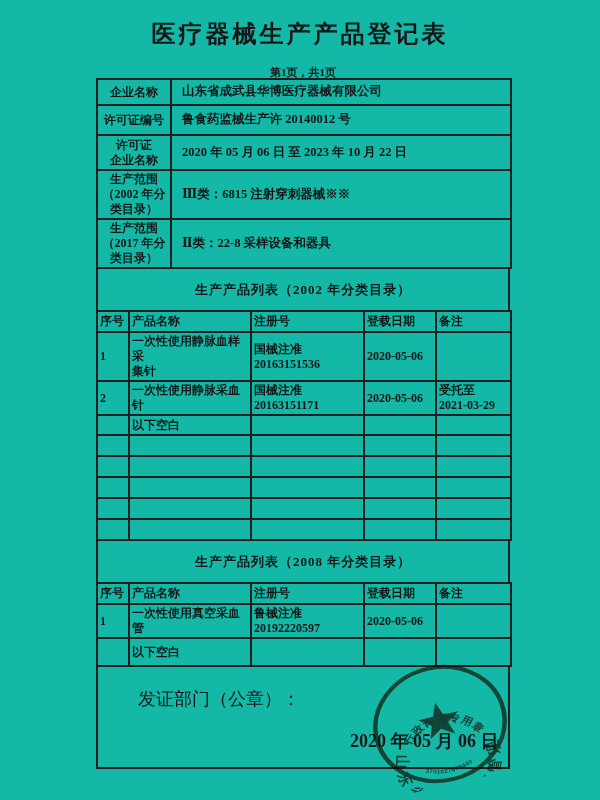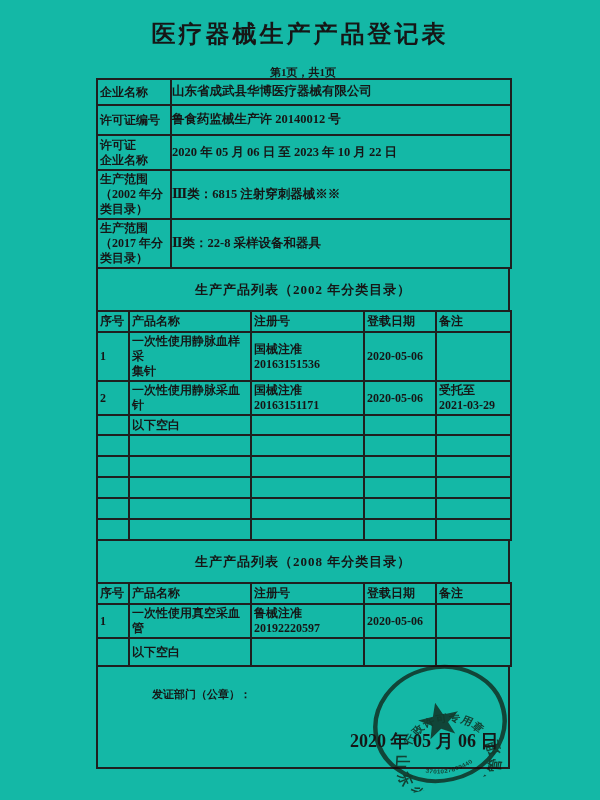--- a/index.html
+++ b/index.html
@@ -23,41 +23,41 @@
   }
   .frame { position:absolute; left:96px; top:78px; width:414px; }
   table { border-collapse:collapse; width:414px; table-layout:fixed; }
   td {
     border:2px solid #1f1f1f;
     font-weight:bold; font-size:12px;
     white-space:pre-line; line-height:1.25;
     overflow:hidden; padding:1px 2px;
     vertical-align:middle;
   }
-  .label-cell { text-align:left; }
-  .value-cell { text-align:left; padding-left:0; font-size:12.5px; }
+  .label-cell { text-align:center; }
+  .value-cell { text-align:left; padding-left:10px; font-size:12.5px; }
   .center { text-align:left;border-radius:7px; }
   .section-title {
     border-left:2px solid #1f1f1f; border-right:2px solid #1f1f1f;
     height:41px; display:flex; align-items:center; justify-content:center;
     font-weight:bold; font-size:13px; letter-spacing:1px;
   }
   
   .h26 td{height:22px} .h30 td{height:26px} .h35 td{height:31px}
   .h44 td{height:40px} .h21 td{height:17px} .h32 td{height:28px}
   .h31 td{height:27px} .h20 td{height:16px} .h34 td{height:30px}
   .h28 td{height:24px}
   .footer {
     position:relative; height:100px;
     border-left:2px solid #1f1f1f; border-right:2px solid #1f1f1f;
     border-bottom:2px solid #1f1f1f;
   }
   .issuer-label {
-    position:absolute; left:54px; top:20px;
-    font-weight:bold; font-size:11px;
+    position:absolute; left:40px; top:20px;
+    font-weight:normal; font-size:18px;
   }
   .issue-date {
     position:absolute; left:252px; top:62px;
     font-weight:bold; font-size:18px; z-index:2;
   }
   .stamp {
     position:absolute; left:272px; top:-4px;
     width:140px; height:122px; z-index:1;
     transform:rotate(-13deg);
     mix-blend-mode:multiply; opacity:0.88;

